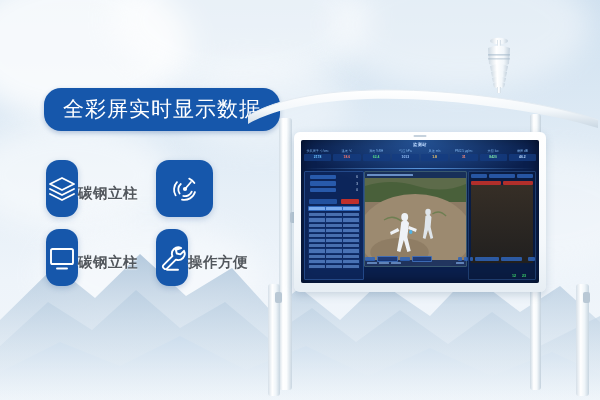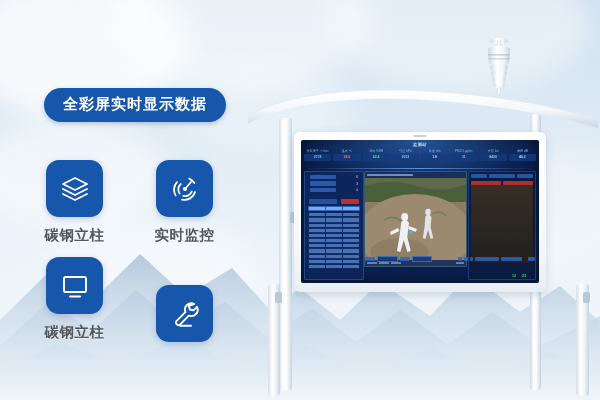--- a/index.html
+++ b/index.html
@@ -28,29 +28,29 @@
   
   .headline{
     position:absolute;left:34px;top:22px;
     font-size:35px;font-weight:bold;color:#4a4f55;
     letter-spacing:2px;line-height:1;white-space:nowrap;
     text-shadow:0 1px 2px rgba(255,255,255,.75);
   }
   .subbadge{
     position:absolute;left:44px;top:88px;
     background:#1657ab;color:#ffffff;
-    font-size:15px;font-weight:bold;letter-spacing:1px;
+    font-size:21px;font-weight:normal;letter-spacing:1px;
     padding:7px 19px 8px;border-radius:17px;white-space:nowrap;
     box-shadow:0 2px 5px rgba(20,70,140,.28);
   }
 
   
   .features{position:absolute;left:46px;top:160px;width:180px;}
   .frow{display:flex;gap:53px;margin-bottom:12px;}
-  .fcell{width:57px;display:flex;flex-direction:column;align-items:center;justify-content:flex-end;}
+  .fcell{width:57px;display:flex;align-items:center;}
   .ficon{
     width:57px;height:57px;border-radius:13px;background:#1657ab;
     display:flex;align-items:center;justify-content:center;
     box-shadow:0 2px 6px rgba(20,70,140,.22);
   }
   .ficon svg{display:block;}
   .flabel{
     margin-top:9px;font-size:14.5px;color:#52575d;font-weight:bold;
     white-space:nowrap;letter-spacing:.5px;
     text-shadow:0 1px 1px rgba(255,255,255,.7);
@@ -270,21 +270,20 @@
           <svg width="32" height="32" viewBox="0 0 32 32" fill="none" stroke="#ffffff" stroke-width="1.8" stroke-linecap="round">
             <path d="M16 16 L22 9"></path>
             <circle cx="16" cy="16" r="2.1" fill="#ffffff" stroke="none"></circle>
             <path d="M10.6 20.6 a7.2 7.2 0 0 1 1.2 -9.6"></path>
             <path d="M14.3 23.0 a7.2 7.2 0 0 0 8.4 -4.4"></path>
             <path d="M6.6 22.4 a11 11 0 0 1 1.4 -13.2"></path>
             <path d="M13.0 26.6 a11 11 0 0 0 13.0 -7.6"></path>
             <path d="M20.2 5.6 a11 11 0 0 1 5.2 4.4"></path>
           </svg>
         </div>
-        <div class="flabel">实时监控</div>
       </div>
     </div>
 
     <div class="frow">
       <div class="fcell">
         <div class="ficon">
           <svg width="32" height="32" viewBox="0 0 32 32" fill="none" stroke="#ffffff" stroke-width="1.9" stroke-linejoin="round" stroke-linecap="round">
             <rect x="5" y="7" width="22" height="15" rx="1.6"></rect>
             <path d="M11 26.5 L21 26.5"></path>
           </svg>
@@ -292,20 +291,21 @@
         <div class="flabel">碳钢立柱</div>
       </div>
 
       <div class="fcell">
         <div class="ficon">
           <svg width="32" height="32" viewBox="0 0 32 32" fill="none" stroke="#ffffff" stroke-width="1.9" stroke-linejoin="round" stroke-linecap="round">
             <path d="M25.2 6.0 a6.4 6.4 0 0 0 -8.8 8.1 L7.4 23.1 a1.9 1.9 0 0 0 0 2.7 l0.8 0.8 a1.9 1.9 0 0 0 2.7 0 l9.0 -9.0 a6.4 6.4 0 0 0 8.1 -8.8 l-3.6 3.6 l-3.6 -0.9 l-0.9 -3.6 Z"></path>
             <path d="M11 27.8 L22 27.8"></path>
           </svg>
         </div>
+        <div class="flabel">操作方便</div>
       </div>
     </div>
 
   </div>
 
   <div class="station">
 
     <svg class="sensor" viewBox="0 0 42 62">
       <defs>
         <linearGradient id="sg" x1="0" y1="0" x2="1" y2="0">

